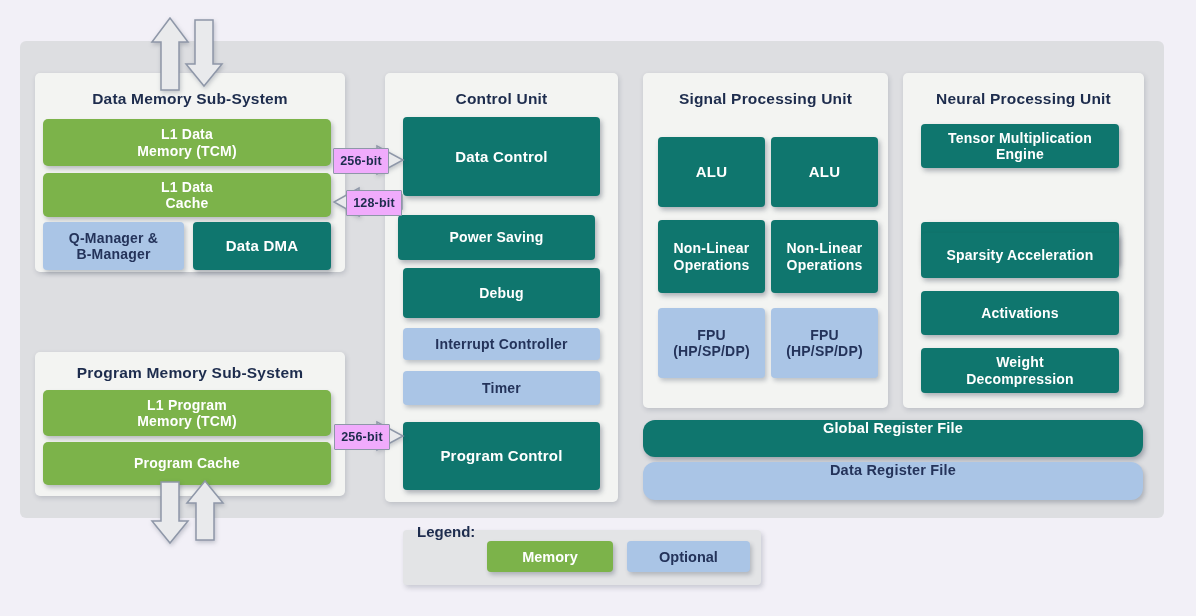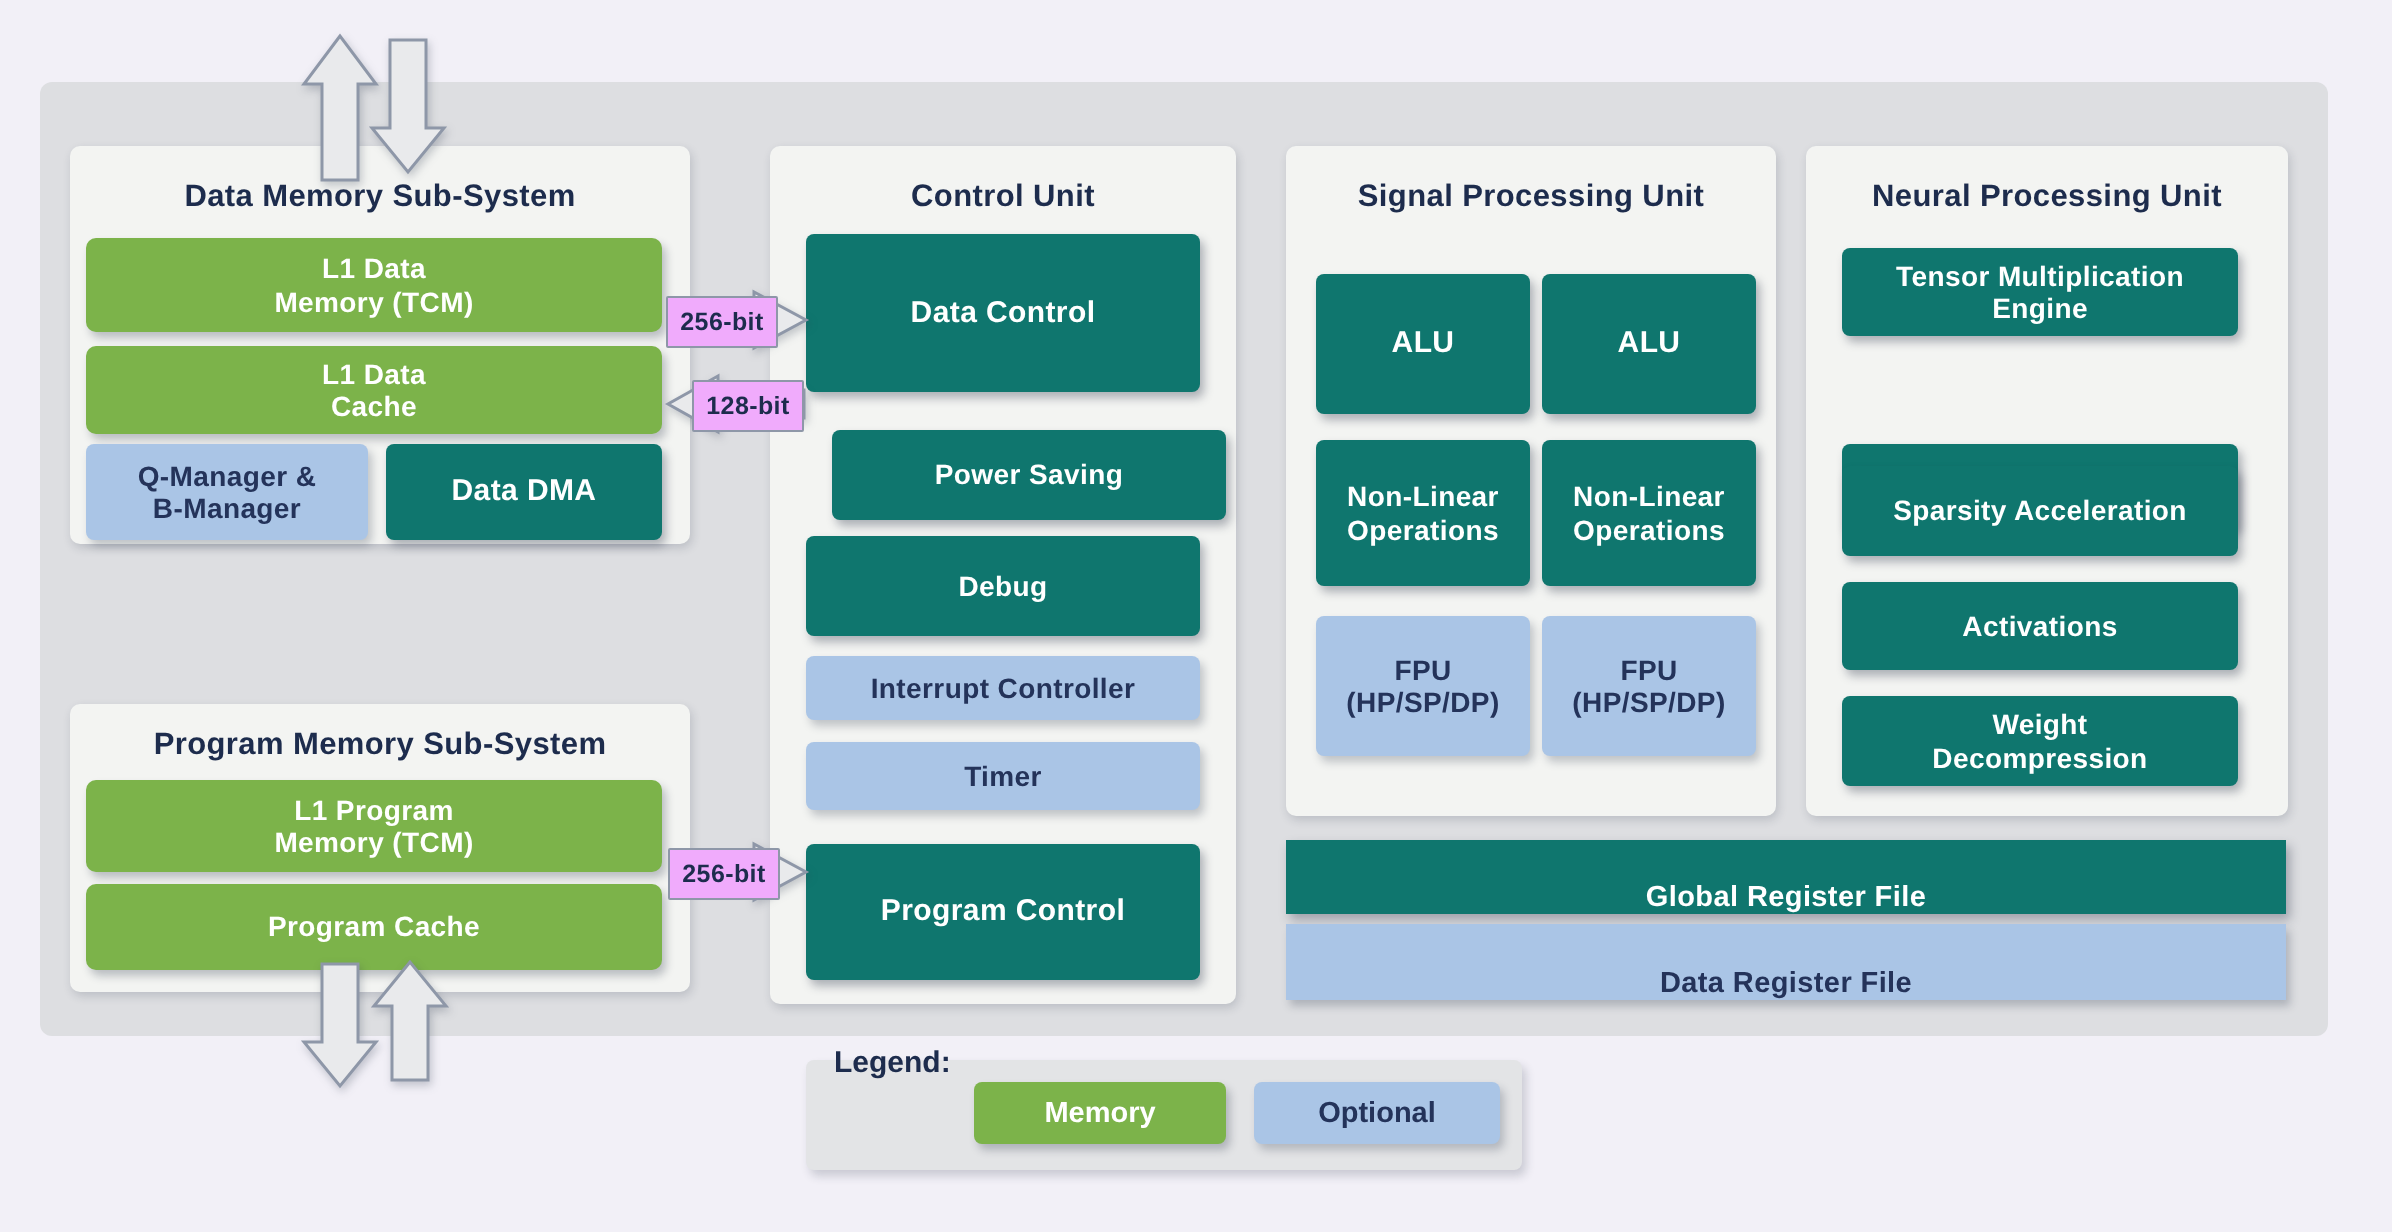--- a/index.html
+++ b/index.html
@@ -25,22 +25,22 @@
   .block{
     display:flex;flex-direction:column;align-items:center;justify-content:center;
     text-align:center;font-size:14px;line-height:1.16;letter-spacing:.2px;
     border-radius:4px;z-index:3;
   }
   .block span{display:block;}
   .navy{background:#0f766e;color:#ffffff;box-shadow:2px 3px 5px rgba(40,50,70,0.35);}
   .green{background:#7cb34a;color:#ffffff;border-radius:5px;box-shadow:2px 3px 4px rgba(40,50,70,0.28);}
   .blue{background:#aac5e6;color:#24335a;box-shadow:2px 3px 4px rgba(40,50,70,0.25);}
   .regfile{
-    display:flex;align-items:flex-end;justify-content:center;
-    font-size:14.5px;letter-spacing:.2px;border-radius:0;z-index:3;
+    display:flex;align-items:flex-start;justify-content:center;
+    font-size:14.5px;letter-spacing:.2px;border-radius:12px;z-index:3;
   }
   .arrow-svg{position:absolute;z-index:4;filter:drop-shadow(1px 2px 2px rgba(40,50,70,0.25));}
   .arrow-shape{fill:#e9eaec;stroke:#8e97a8;stroke-width:1.5;stroke-linejoin:miter;}
   .bit-label{
     position:absolute;z-index:5;display:flex;align-items:center;justify-content:center;
     background:#f0abfc;border:1.5px solid #8e97a8;color:#1d2c4d;
     font-size:12.5px;letter-spacing:.2px;border-radius:1px;
   }
   .legend-box{
     background:#e3e4e6;border-radius:4px;z-index:2;
@@ -101,21 +101,21 @@
   <div class="abs block green" style="left:43px;top:442px;width:288px;height:43px;">
     <span>Program Cache</span>
   </div>
 
   <div class="abs panel" style="left:385px;top:73px;width:233px;height:429px;">
     <div class="panel-title" style="top:17px;">Control Unit</div>
   </div>
   <div class="abs block navy" style="left:403px;top:117px;width:197px;height:79px;font-size:15px;">
     <span>Data Control</span>
   </div>
-  <div class="abs block navy" style="left:416px;top:215px;width:197px;height:45px;align-items:center;">
+  <div class="abs block navy" style="left:398px;top:215px;width:197px;height:45px;align-items:center;">
     <span>Power Saving</span>
   </div>
   <div class="abs block navy" style="left:403px;top:268px;width:197px;height:50px;">
     <span>Debug</span>
   </div>
   <div class="abs block blue" style="left:403px;top:328px;width:197px;height:32px;">
     <span>Interrupt Controller</span>
   </div>
   <div class="abs block blue" style="left:403px;top:371px;width:197px;height:34px;">
     <span>Timer</span>

